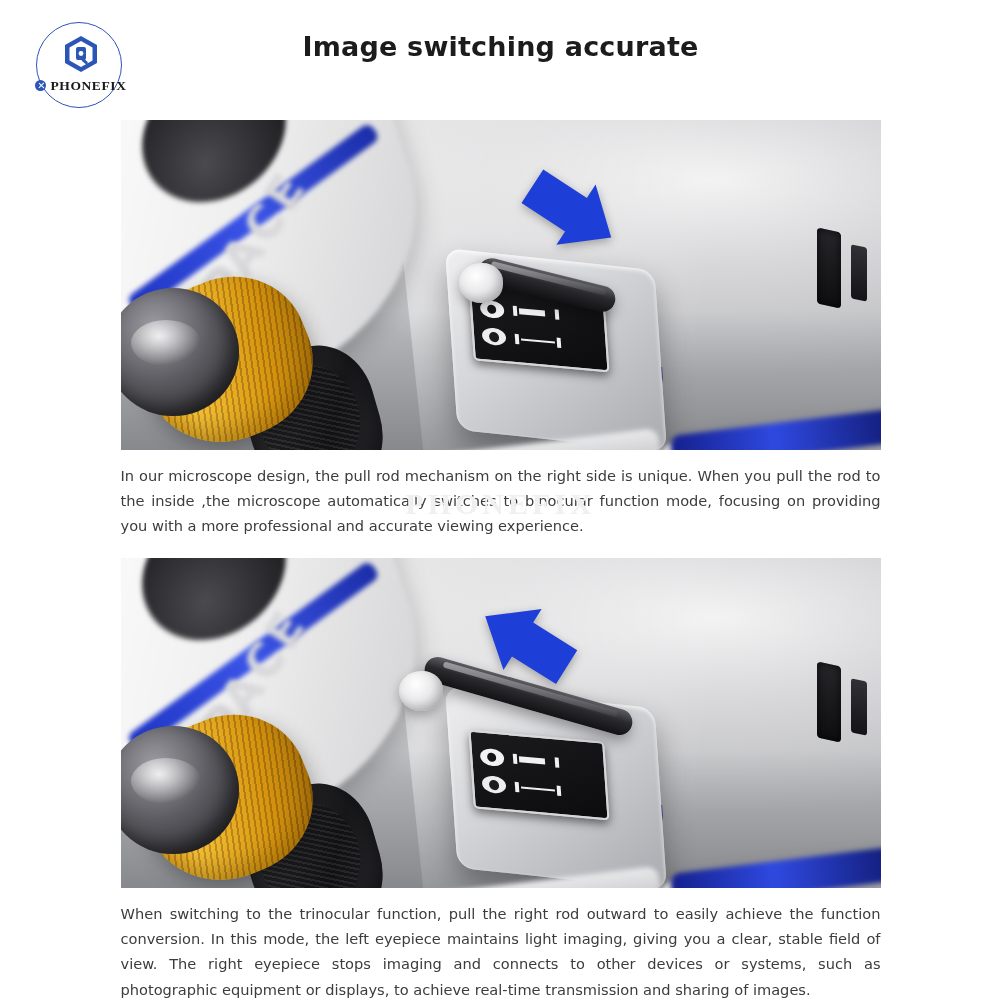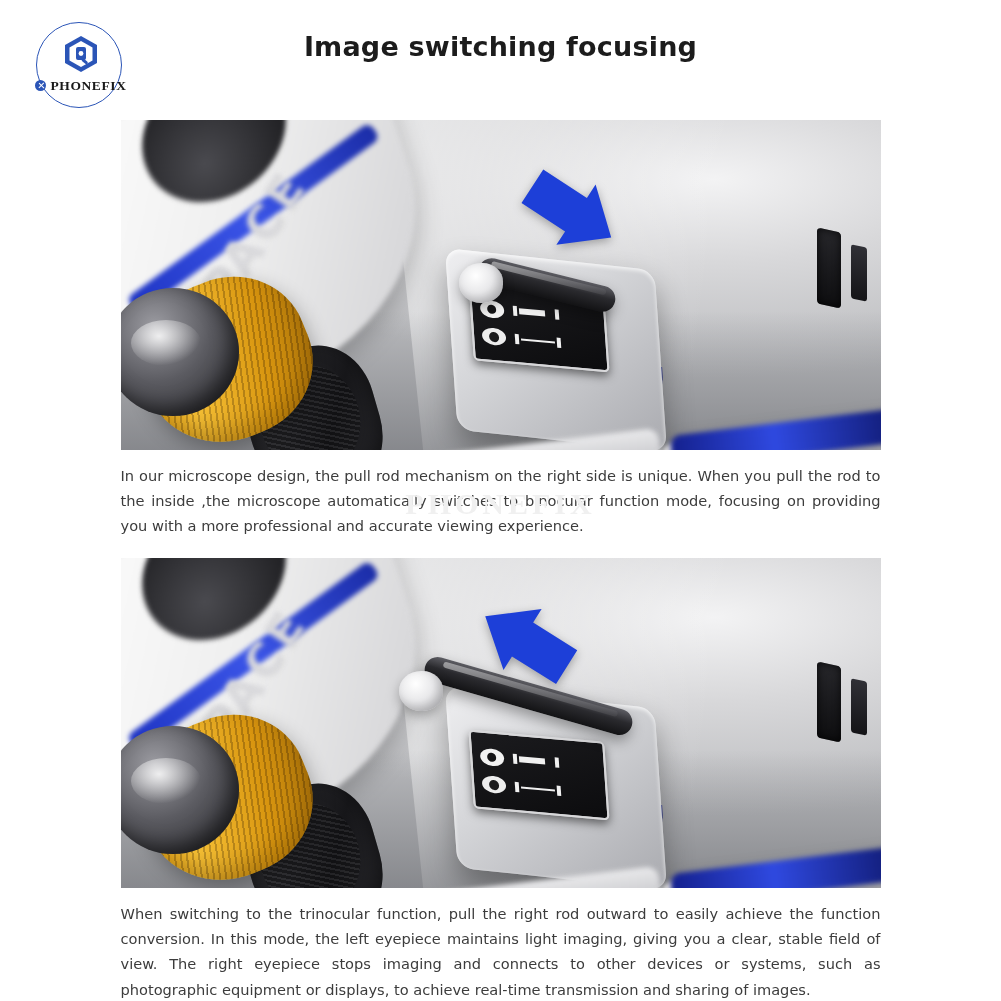--- a/index.html
+++ b/index.html
@@ -384,21 +384,21 @@
           <circle cx="17" cy="18.5" r="2.4" fill="#ffffff"></circle>
           <rect x="19" y="23" width="7" height="3" rx="1.5" fill="#2b55b7" transform="rotate(40 19 23)"></rect>
         </svg>
       </div>
       <div class="logo-text">
         <span class="logo-bullet"></span>
         <span>PHONEFIX</span>
       </div>
     </div>
 
-    <div class="title">Image switching focusing</div>
+    <div class="title">Image switching accurate</div>
   </div>
 
   <div class="figure">
     <div class="photo">
       <div class="scene">
         <div class="bg-grad"></div>
         <div class="bg-sheen"></div>
         <div class="bg-shadow-b"></div>
 
         <div class="arm blur-soft">

